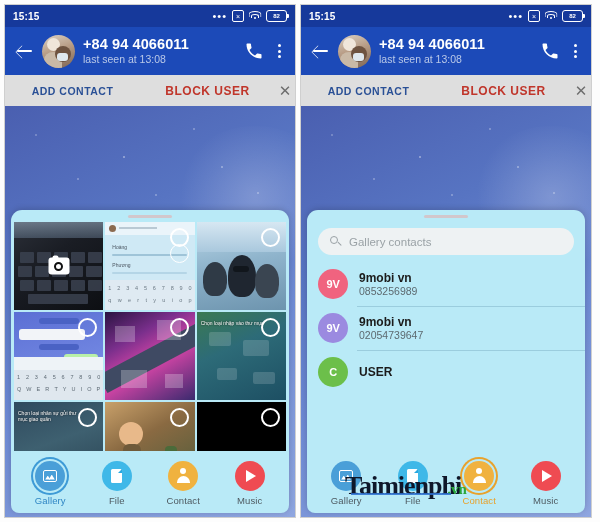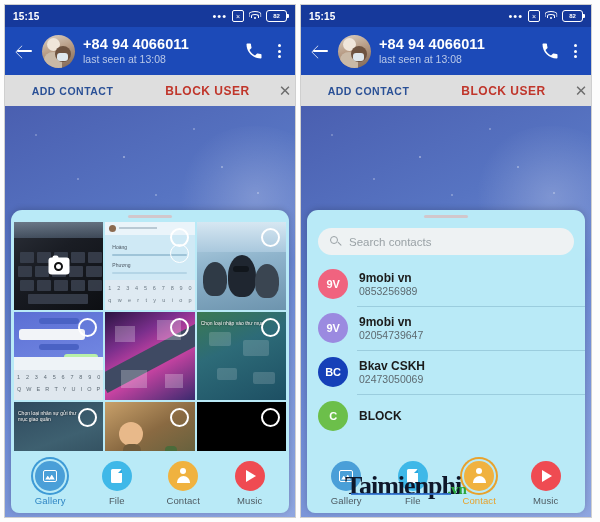--- a/index.html
+++ b/index.html
@@ -473,52 +473,45 @@
 
     <div class="sheet">
       <div class="grabber">
           <b></b>
         </div>
 
       <div class="clist">
         <div class="searchwrap">
           <div class="searchbox">
             <div class="s-ic"></div>
-            <div class="s-ph">Search contacts</div>
+            <div class="s-ph">Gallery contacts</div>
           </div>
         </div>
 
         <div class="crow">
           <div class="cav" style="background:#f0637f;">9V</div>
           <div class="cinfo">
             <div class="cname">9mobi vn</div>
             <div class="cnum">0853256989</div>
           </div>
         </div>
 
         <div class="crow">
           <div class="cav" style="background:#9b8ae0;">9V</div>
           <div class="cinfo">
             <div class="cname">9mobi vn</div>
             <div class="cnum">02054739647</div>
           </div>
         </div>
 
-        <div class="crow">
-          <div class="cav" style="background:#1540b8;">BC</div>
-          <div class="cinfo">
-            <div class="cname">Bkav CSKH</div>
-            <div class="cnum">02473050069</div>
-          </div>
-        </div>
 
         <div class="crow">
           <div class="cav" style="background:#6cbf4a;">C</div>
           <div class="cinfo">
-            <div class="cname">BLOCK</div>
+            <div class="cname">USER</div>
           </div>
         </div>
       </div>
 
       <div class="bnav">
         <div class="nitem">
           <div class="ncirc" style="background:#4a9fd8;">
               <div class="gal-ic"></div>
             </div>
           <div class="nlbl">Gallery</div>

